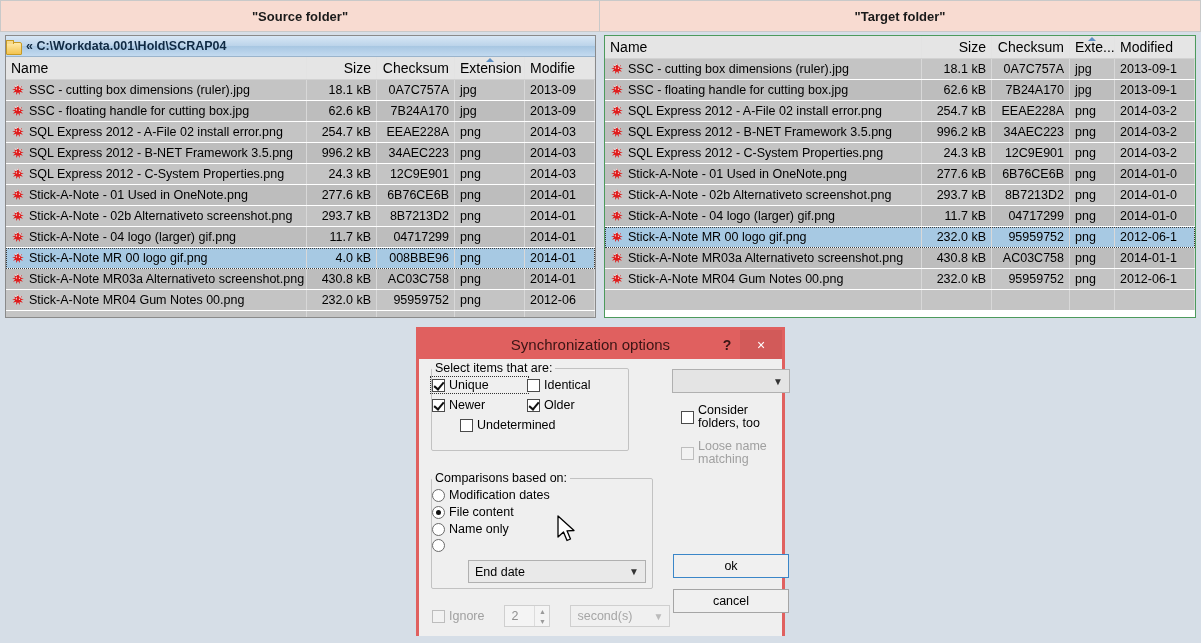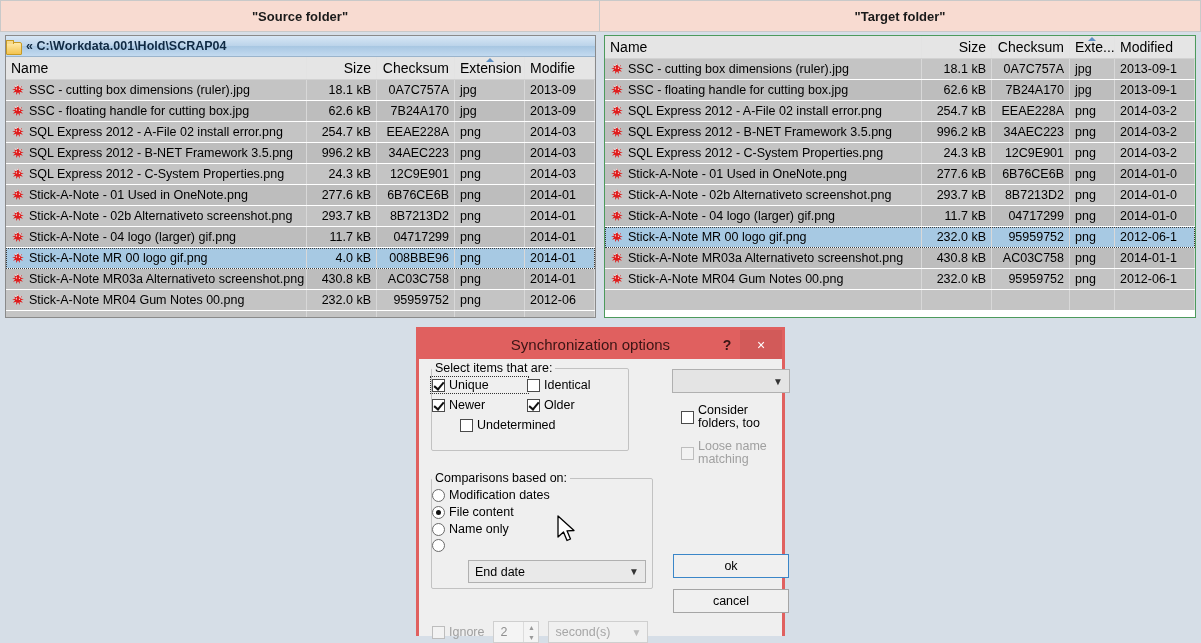--- a/index.html
+++ b/index.html
@@ -120,22 +120,22 @@
   .chk-folders { position:absolute; left:262px; top:42px; }
   .chk-loose { position:absolute; left:262px; top:78px; }
   .wrap2 { line-height:13px; }
 
   .btn { border:1px solid #a5a5a5; background:#f0f0f0; text-align:center;
     font-size:12.5px; display:flex; align-items:center; justify-content:center; }
   .btn.ok { position:absolute; left:254px; top:195px; width:116px; height:24px;
     border:1px solid #3a86c8; }
   .btn.cancel { position:absolute; left:254px; top:230px; width:116px; height:24px; }
 
-  .ignore-row { position:absolute; left:13px; top:262px; display:flex;
-    align-items:center; gap:9px; }
+  .ignore-row { position:absolute; left:13px; top:246px; display:flex;
+    align-items:center; gap:20px; }
   .spin { width:46px;height:22px;border:1px solid #cfcfcf;background:#f4f4f4;
     display:flex;align-items:center;padding-left:6px;color:#8f8f8f;font-size:12.5px;
     position:relative; }
   .spin .btns { position:absolute; right:0; top:0; width:15px; height:20px;
     border-left:1px solid #dcdcdc; display:flex; flex-direction:column; }
   .spin .btns i { flex:1; display:flex; align-items:center; justify-content:center;
     font-size:7px; color:#9a9a9a; font-style:normal; }
   .cmb-unit { width:100px; height:22px; }
 
   .cursor { position:absolute; left:556px; top:515px; width:22px; height:30px;

